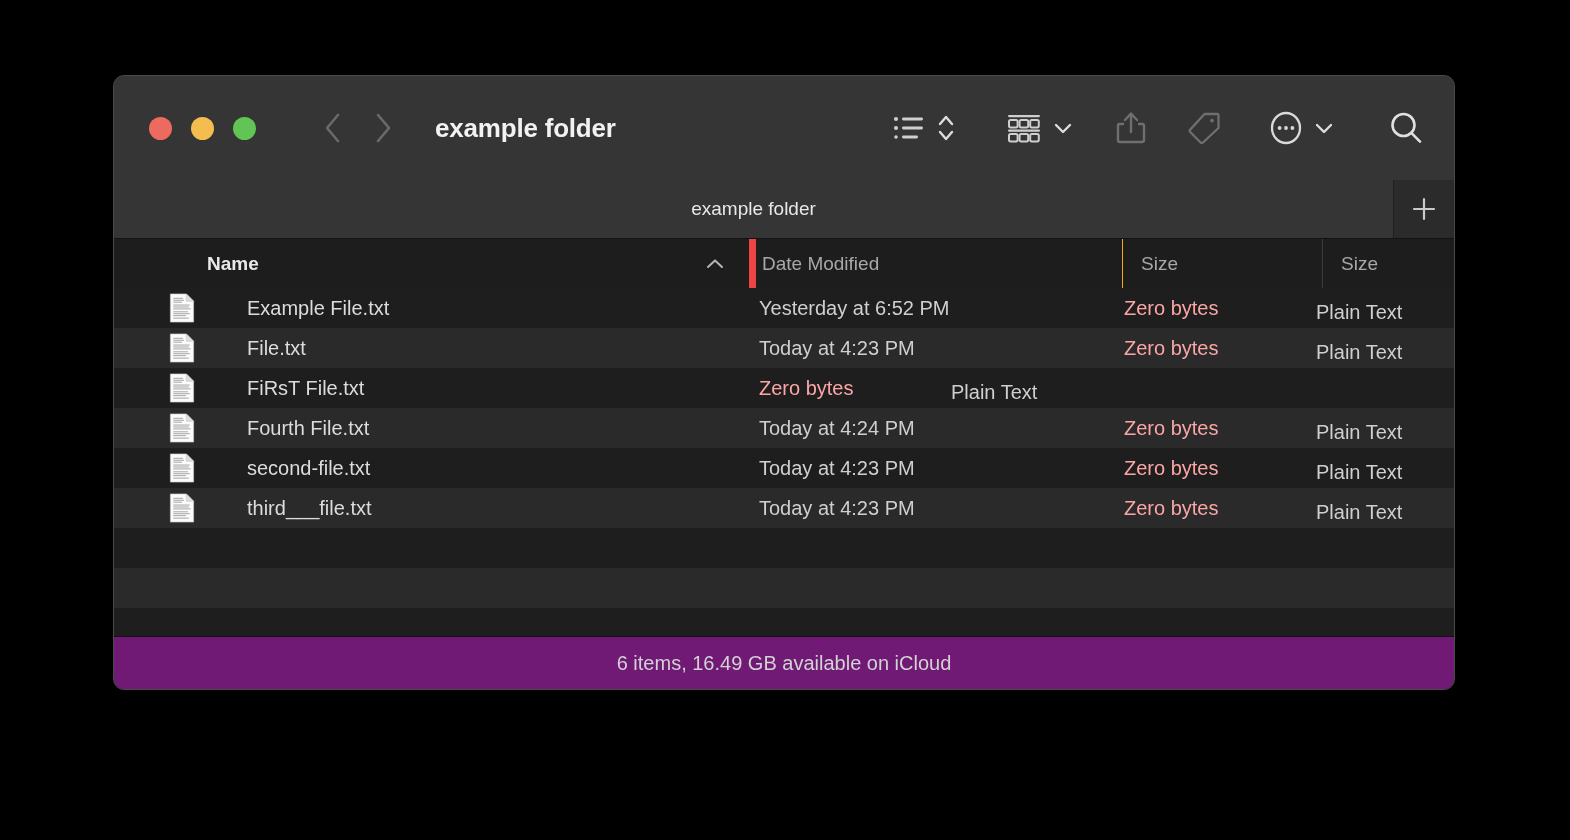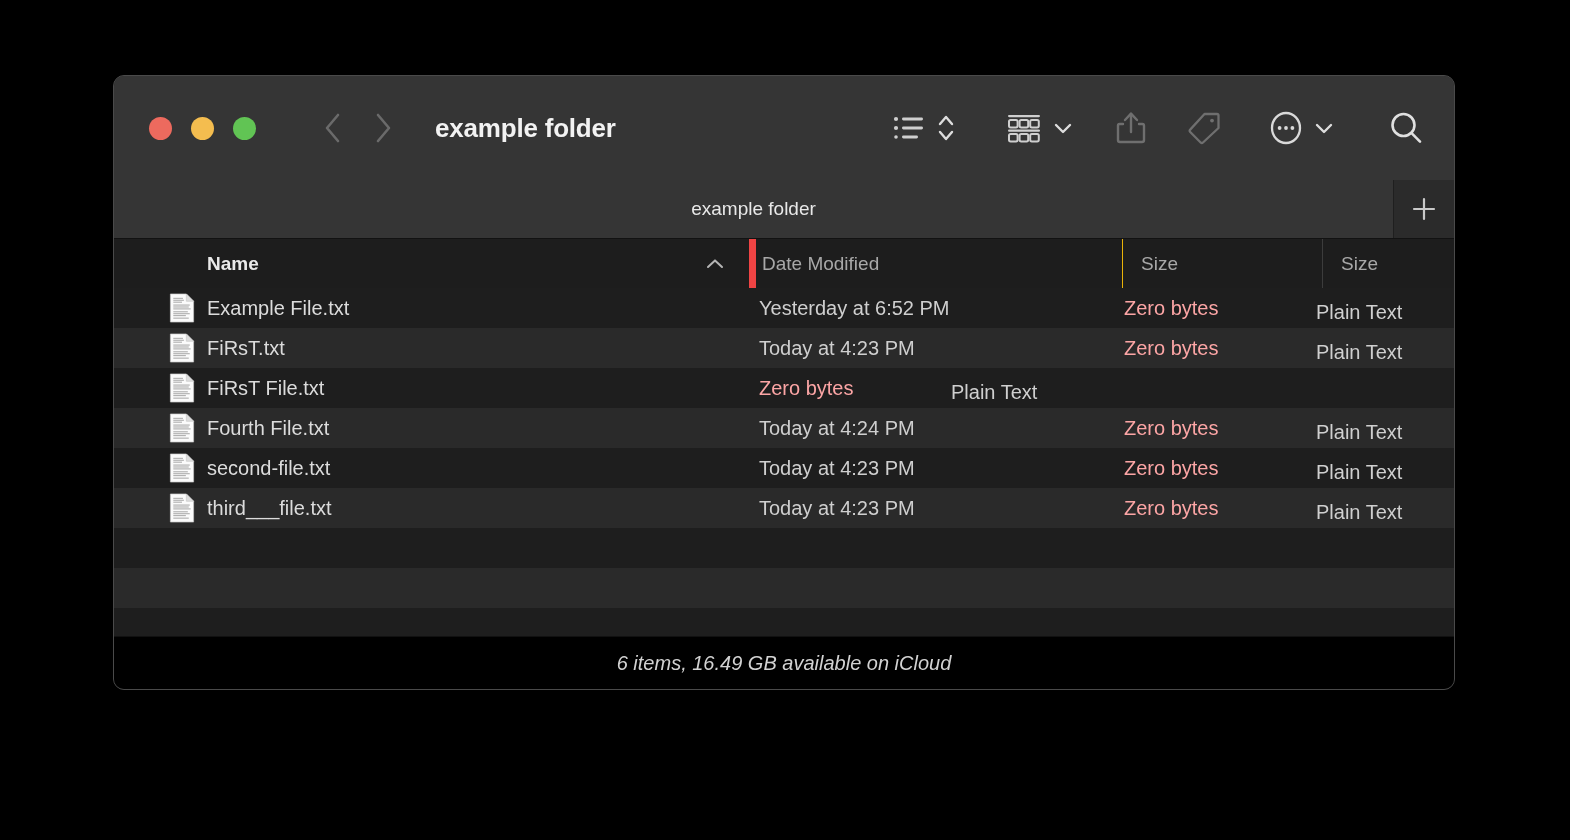--- a/index.html
+++ b/index.html
@@ -198,21 +198,21 @@
   }
   .row {
     height: 40px;
     display: flex;
     align-items: center;
     box-sizing: border-box;
   }
   .row.odd  { background: #1e1e1e; }
   .row.even { background: #2a2a2a; }
 
-  .cell { box-sizing: border-box; font-size: 20px; white-space: nowrap; overflow: hidden; }
+  .cell { box-sizing: border-box; font-size: 20px; white-space: nowrap; overflow: hidden; gap: 40px; }
 
   .cell-name {
     width: 627px;
     display: flex;
     align-items: center;
     padding-left: 55px;
     color: #dcdcdc;
   }
   .cell-date {
     width: 365px;
@@ -235,29 +235,28 @@
     width: 26px;
     height: 30px;
     margin-right: 12px;
     flex: 0 0 auto;
     display: block;
   }
 
   
   .statusbar {
     height: 52px;
-    background: #000000;
+    background: #701a75;
     border-top: 1px solid #111111;
     display: flex;
     align-items: center;
     justify-content: center;
     flex: 0 0 auto;
     color: #d2d2d2;
     font-size: 20px;
-    font-style: italic;
   }
 </style>
 </head>
 <body>
 
 <div id="screen">
 
   <div id="finder-window">
 
     <div class="toolbar">
@@ -427,21 +426,21 @@
         <rect x="4" y="9" width="9" height="0.9"></rect>
         <rect x="4" y="12" width="17" height="0.9"></rect>
         <rect x="4" y="14" width="16" height="0.9"></rect>
         <rect x="4" y="16" width="18" height="0.9"></rect>
         <rect x="4" y="19" width="15" height="0.9"></rect>
         <rect x="4" y="21" width="17" height="0.9"></rect>
         <rect x="4" y="23" width="13" height="0.9"></rect>
         <rect x="4" y="25.5" width="16" height="0.9"></rect>
       </g>
     </svg>
-            <span>FiRsT.txt</span>
+            <span>File.txt</span>
           </div>
           <div class="cell cell-date">Today at 4:23 PM</div>
           <div class="cell cell-size">Zero bytes</div>
           <div class="cell cell-kind">Plain Text</div>
         </div>
         <div class="row odd">
           <div class="cell cell-name">
             <svg class="file-icon" viewBox="0 0 26 31">
       <path d="M1 1 L17.5 1 L25 8.5 L25 30 L1 30 Z" fill="#fbfbfb" stroke="#c6c6c6" stroke-width="0.7"></path>
       <path d="M17.5 1 L17.5 8.5 L25 8.5 Z" fill="#dedede" stroke="#c6c6c6" stroke-width="0.7"></path>

